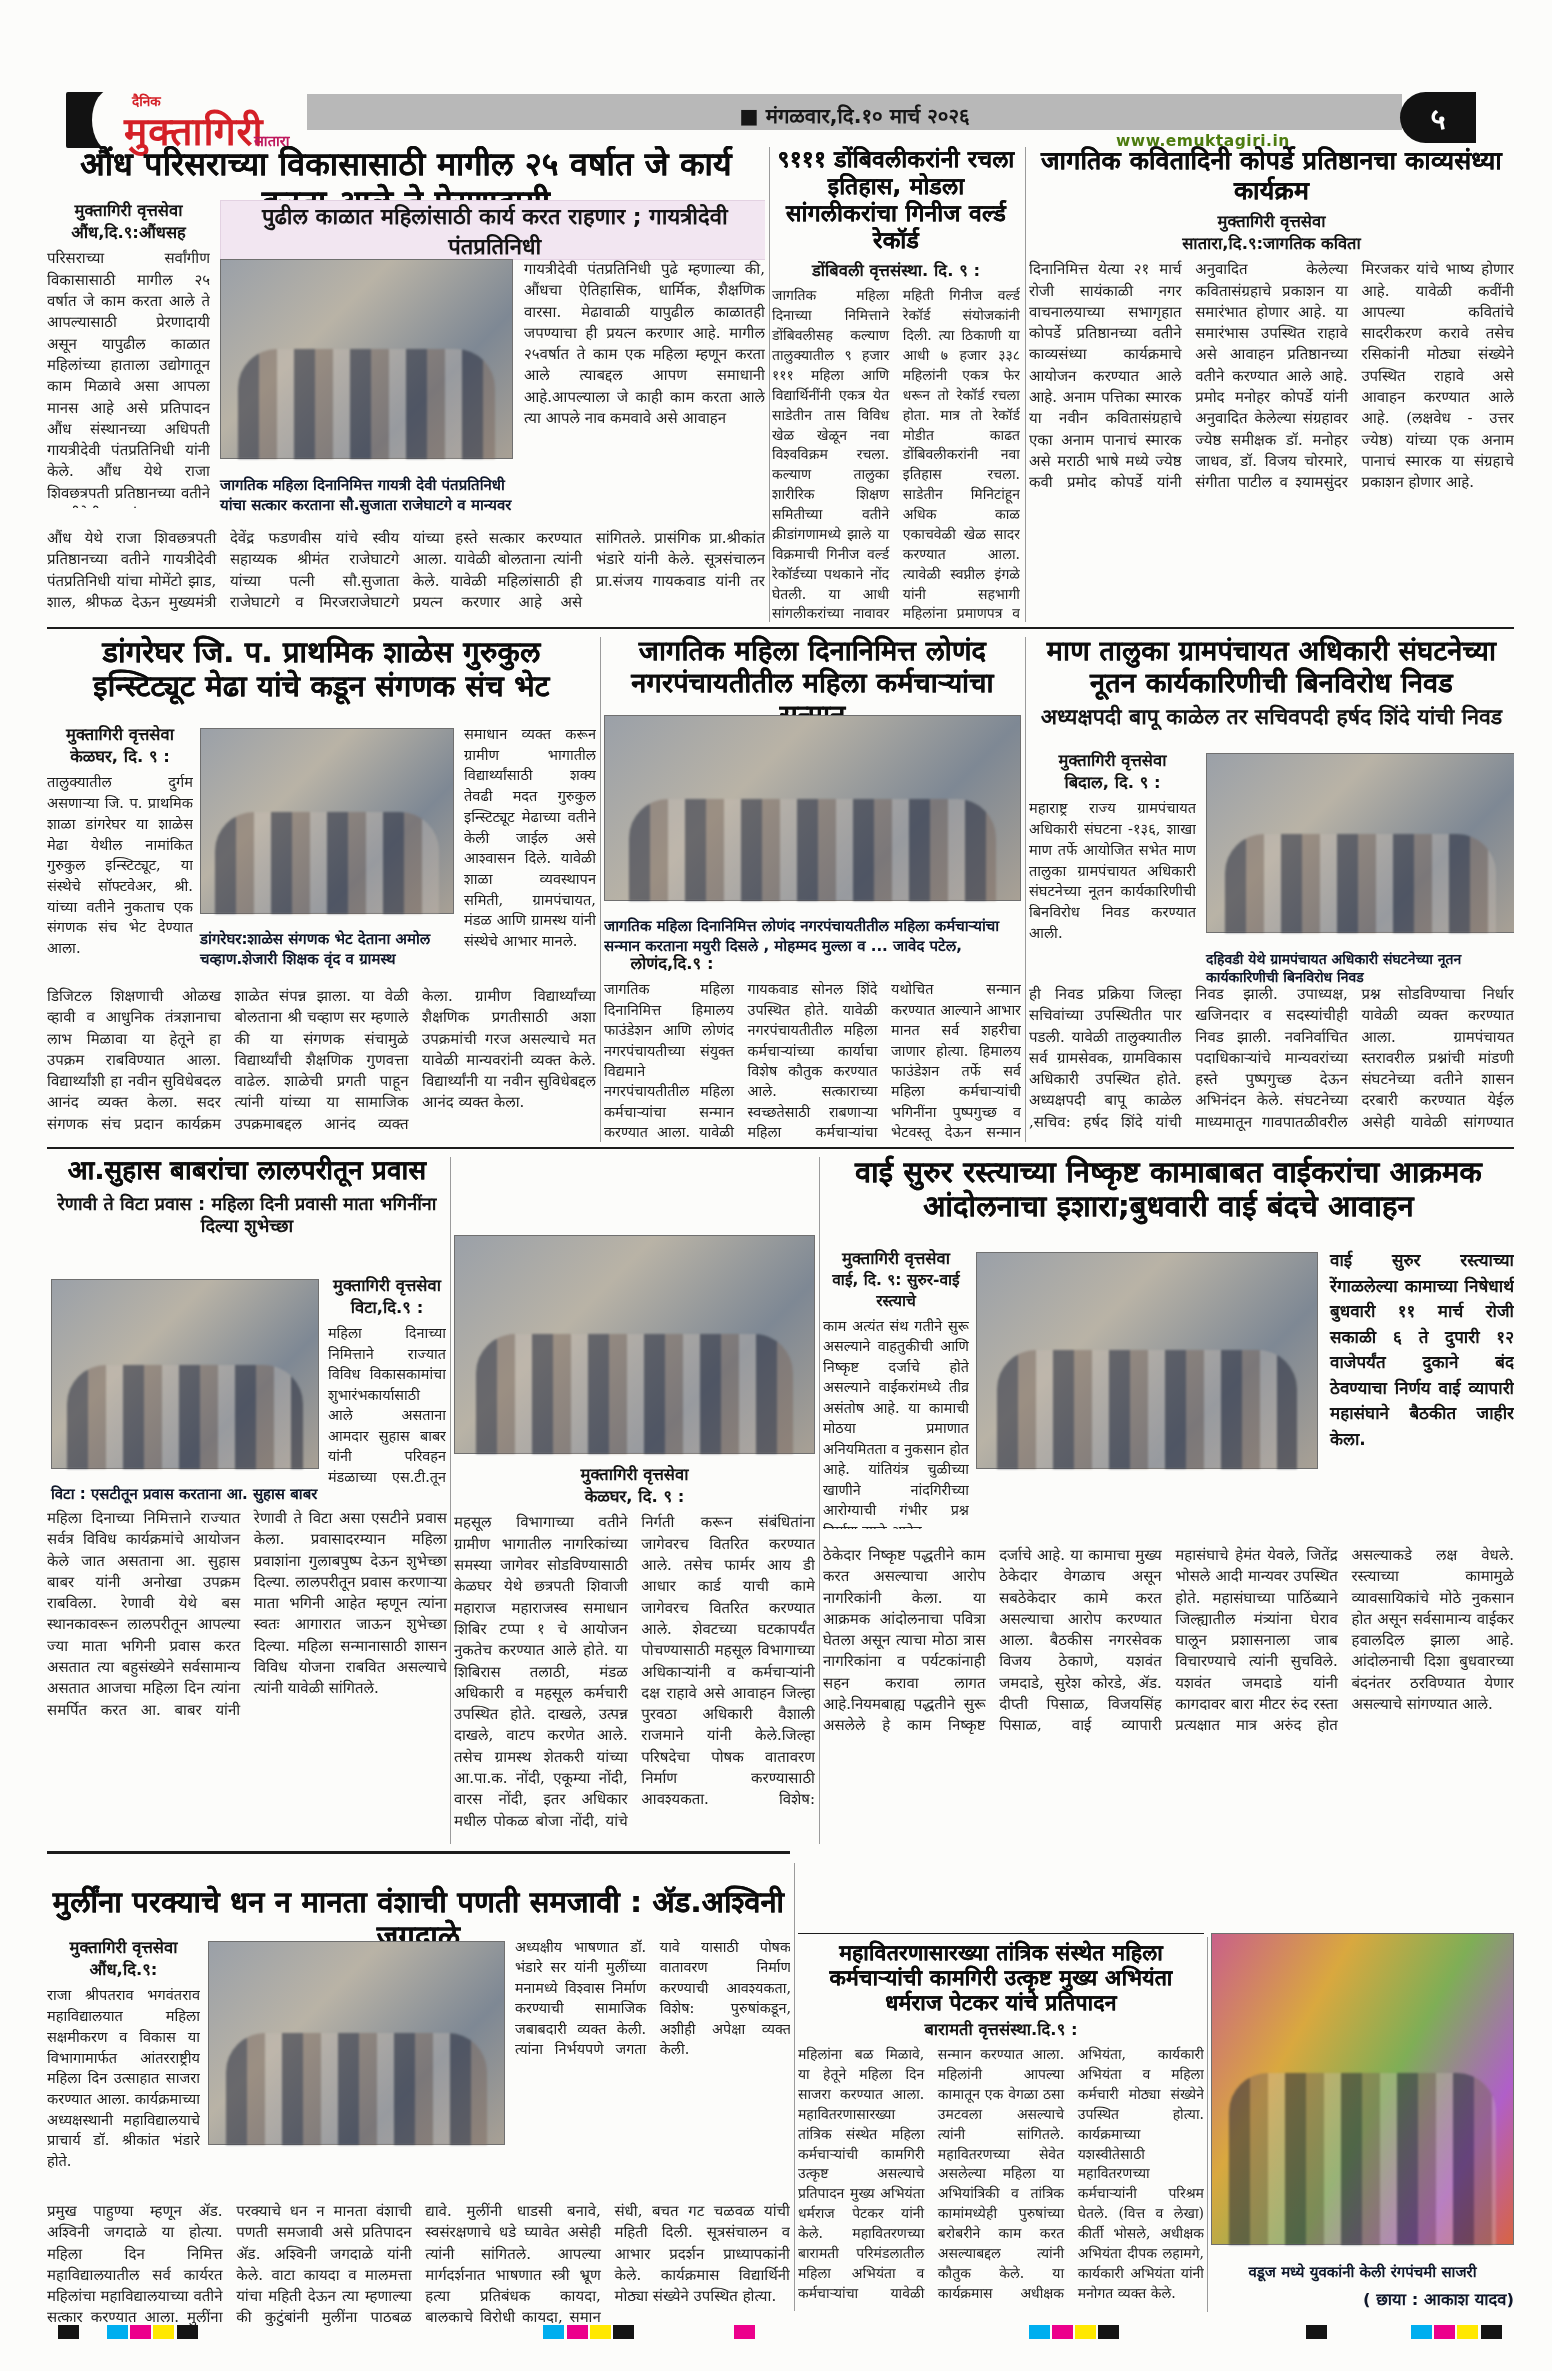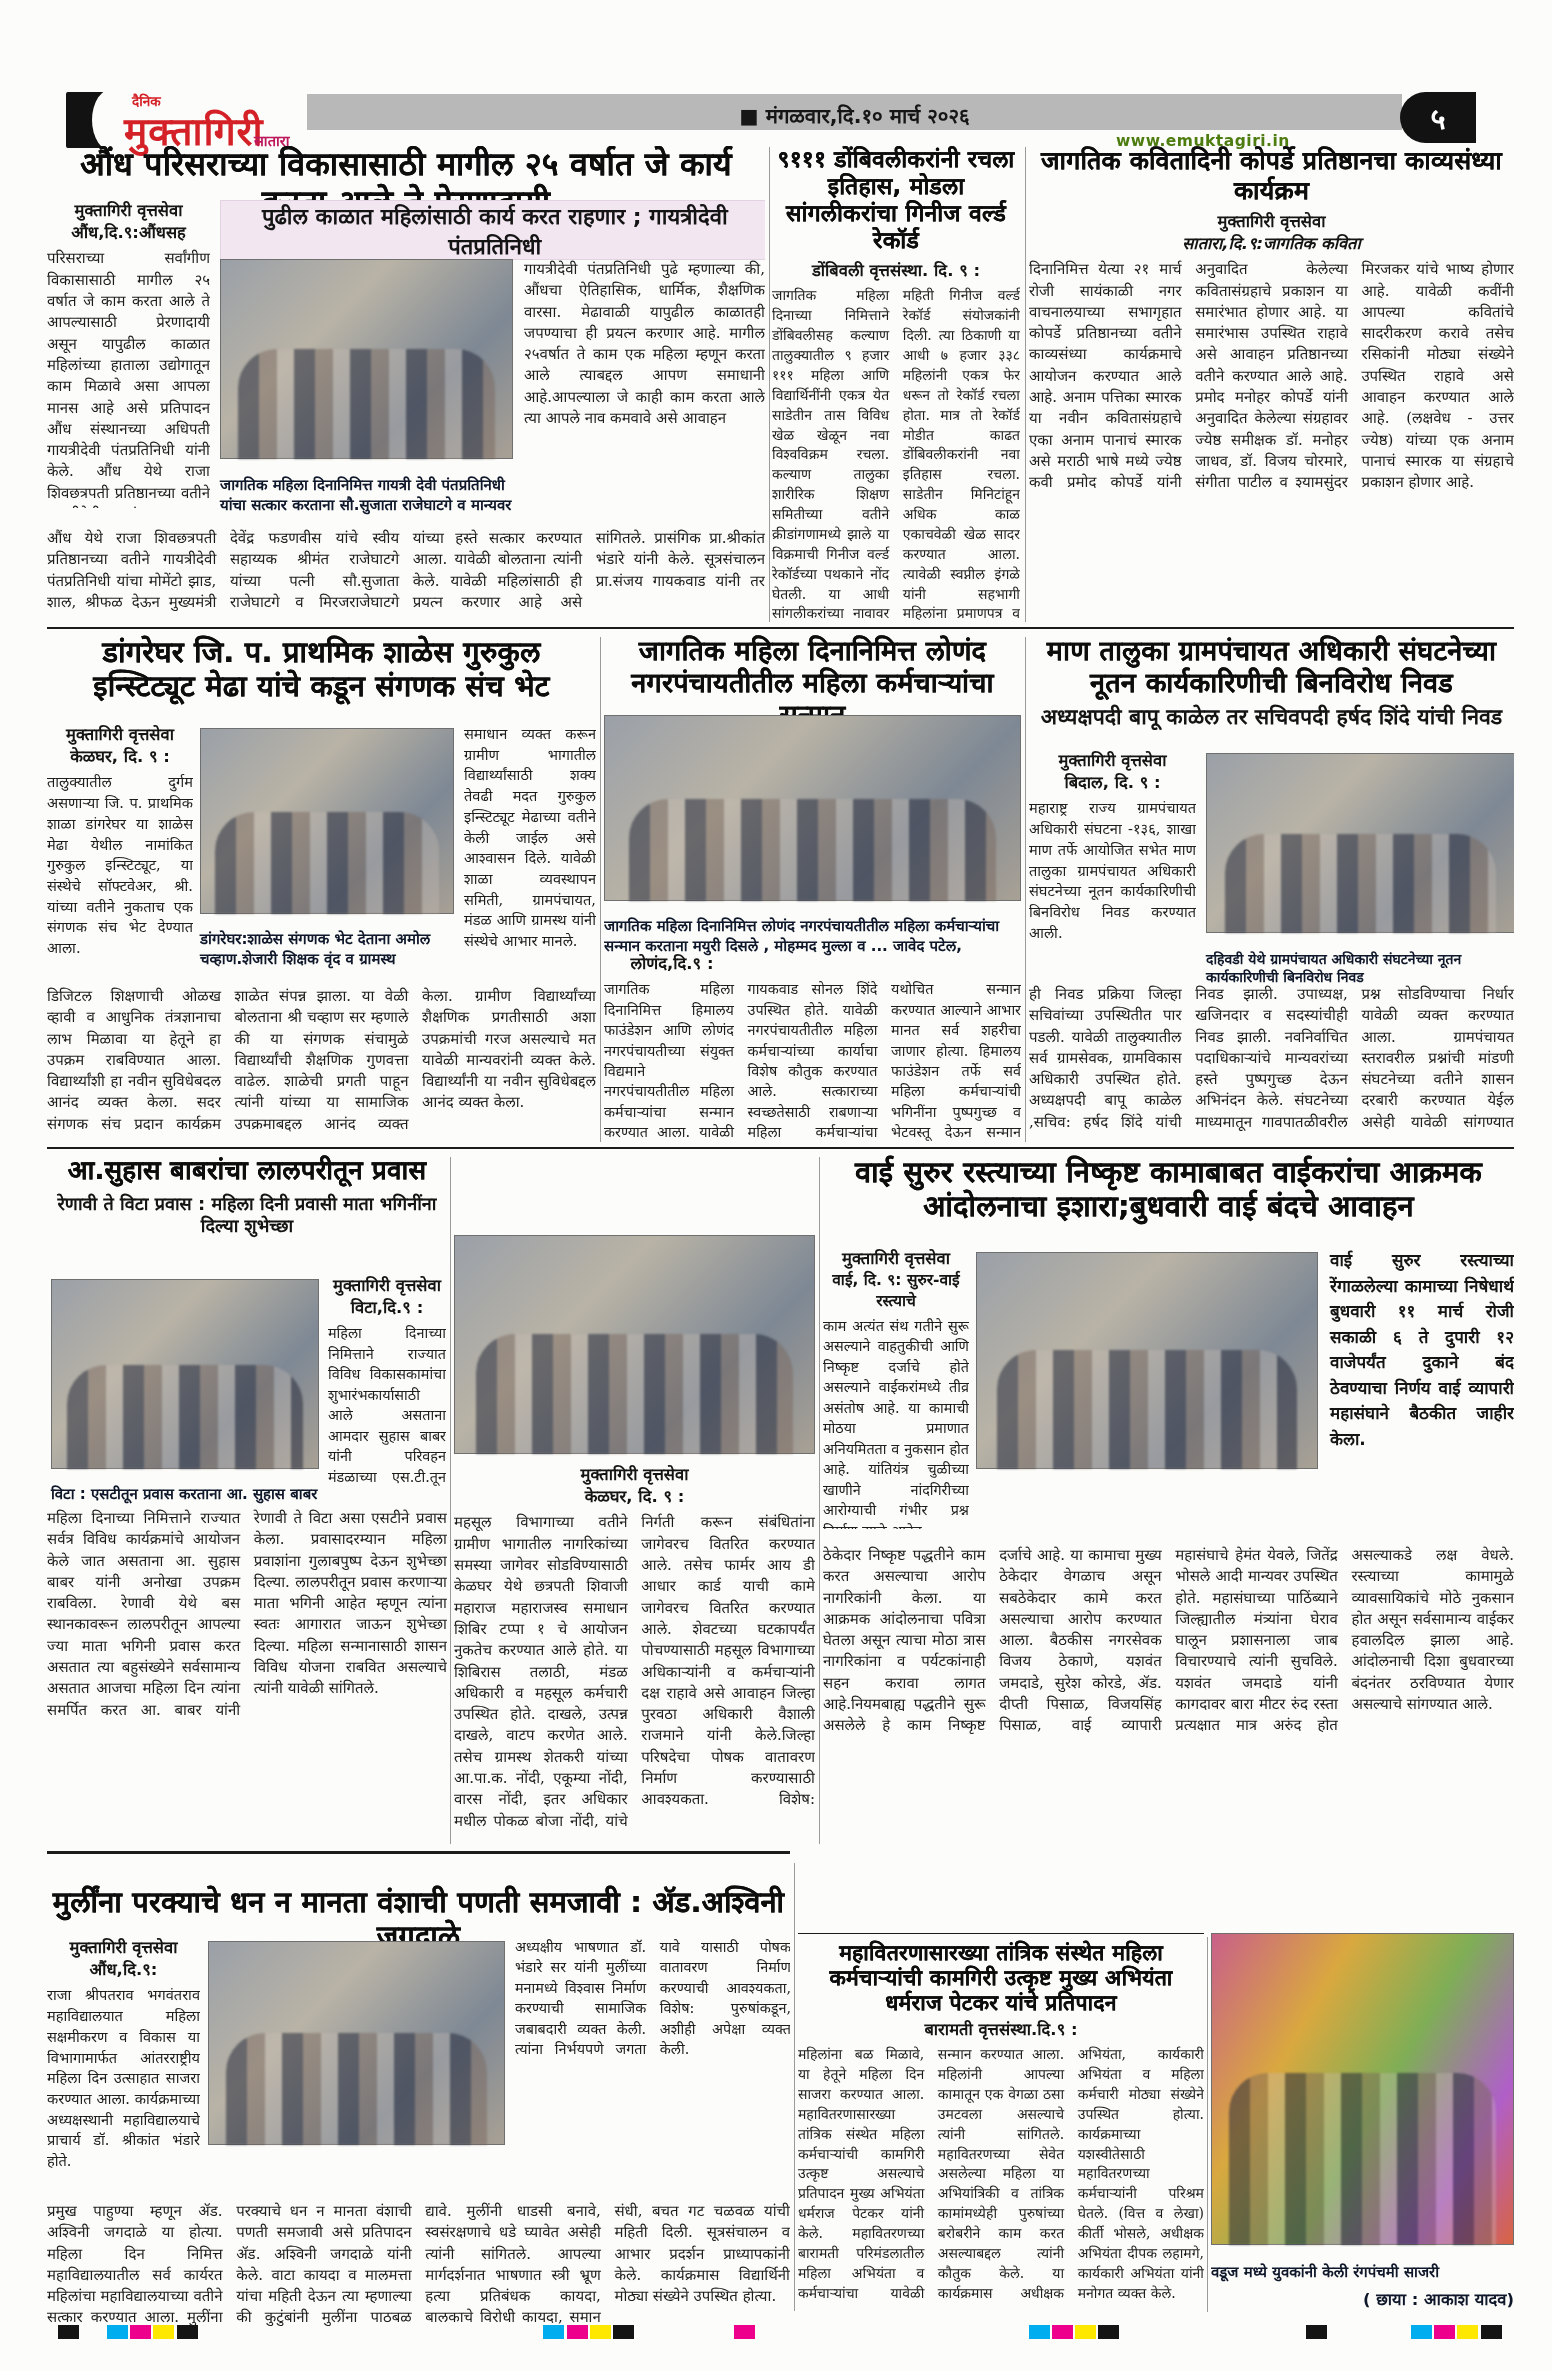--- a/index.html
+++ b/index.html
@@ -79,21 +79,21 @@
   <article class="art" style="left:772px;top:146px;width:248px;height:479px;">
     <div class="hl" style="font-size:23px;">९१११ डोंबिवलीकरांनी रचला इतिहास, मोडला सांगलीकरांचा गिनीज वर्ल्ड रेकॉर्ड</div>
     <div class="byline" style="margin-top:5.8px;">डोंबिवली वृत्तसंस्था. दि. ९ :</div>
     <div class="btxt cols2" style="height:378px;font-size:14px;">जागतिक महिला दिनाच्या निमित्ताने डोंबिवलीसह कल्याण तालुक्यातील ९ हजार १११ महिला आणि विद्यार्थिनींनी एकत्र येत साडेतीन तास विविध खेळ खेळून नवा विश्वविक्रम रचला. कल्याण तालुका शारीरिक शिक्षण समितीच्या वतीने क्रीडांगणामध्ये झाले या विक्रमाची गिनीज वर्ल्ड रेकॉर्डच्या पथकाने नोंद घेतली. या आधी सांगलीकरांच्या नावावर हा रेकॉर्ड होता. अशी महिती गिनीज वर्ल्ड रेकॉर्ड संयोजकांनी दिली. त्या ठिकाणी या आधी ७ हजार ३३८ महिलांनी एकत्र फेर धरून तो रेकॉर्ड रचला होता. मात्र तो रेकॉर्ड मोडीत काढत डोंबिवलीकरांनी नवा इतिहास रचला. साडेतीन मिनिटांहून अधिक काळ एकाचवेळी खेळ सादर करण्यात आला. त्यावेळी स्वप्नील इंगळे यांनी सहभागी महिलांना प्रमाणपत्र व मेडल हस्तांतरीत केले.</div>
   </article>
 
   <article class="art" style="left:1029px;top:146px;width:485px;height:479px;">
     <div class="hl" style="font-size:25px;">जागतिक कवितादिनी कोपर्डे प्रतिष्ठानचा काव्यसंध्या कार्यक्रम</div>
     <div style="margin-top:5.8px;">
       <div class="byline">मुक्तागिरी वृत्तसेवा</div>
-      <div class="byline" style="margin-top:-3.9px;font-style:italic;">सातारा,दि.९:जागतिक कविता</div>
+      <div class="byline" style="margin-top:-3.9px;">सातारा,दि.९:जागतिक कविता</div>
     </div>
     <div class="btxt cols3" style="height:369px;">दिनानिमित्त येत्या २१ मार्च रोजी सायंकाळी नगर वाचनालयाच्या सभागृहात कोपर्डे प्रतिष्ठानच्या वतीने काव्यसंध्या कार्यक्रमाचे आयोजन करण्यात आले आहे. अनाम पत्तिका स्मारक  या नवीन कवितासंग्रहाचे एका अनाम पानाचं स्मारक असे मराठी भाषे मध्ये ज्येष्ठ कवी प्रमोद कोपर्डे यांनी अनुवादित केलेल्या कवितासंग्रहाचे प्रकाशन या समारंभात होणार आहे. या समारंभास उपस्थित राहावे असे आवाहन प्रतिष्ठानच्या वतीने करण्यात आले आहे. प्रमोद मनोहर कोपर्डे यांनी अनुवादित केलेल्या संग्रहावर ज्येष्ठ समीक्षक डॉ. मनोहर जाधव, डॉ. विजय चोरमारे, संगीता पाटील व श्यामसुंदर मिरजकर यांचे भाष्य होणार आहे. यावेळी कवींनी आपल्या कवितांचे सादरीकरण करावे तसेच रसिकांनी मोठ्या संख्येने उपस्थित राहावे असे आवाहन करण्यात आले आहे. (लक्षवेध - उत्तर ज्येष्ठ) यांच्या एक अनाम पानाचं स्मारक या संग्रहाचे प्रकाशन होणार आहे.</div>
   </article>
 
   <div class="hrule" style="left:47px;top:627px;width:1467px;height:1.9px;"></div>
   <div class="vrule" style="left:769px;top:147px;height:475px;"></div>
   <div class="vrule" style="left:1025px;top:147px;height:475px;"></div>
 
   <article class="art" style="left:47px;top:635px;width:549px;height:508px;">
     <div class="hl" style="font-size:29px;">डांगरेघर जि. प. प्राथमिक शाळेस गुरुकुल इन्स्टिट्यूट मेढा यांचे कडून संगणक संच भेट</div>
@@ -187,21 +187,21 @@
   </article>
 
   <article class="art" style="left:798px;top:1933px;width:406px;height:380px;border-top:1.9px solid #1c1c1c;padding-top:5.8px;">
     <div class="hl" style="font-size:21.3px;">महावितरणासारख्या तांत्रिक संस्थेत महिला कर्मचाऱ्यांची कामगिरी उत्कृष्ट मुख्य अभियंता धर्मराज पेटकर यांचे प्रतिपादन</div>
     <div class="byline" style="margin-top:3.9px;">बारामती वृत्तसंस्था.दि.९ :</div>
     <div class="btxt cols3" style="height:262px;font-size:14px;">महिलांना बळ मिळावे, या हेतूने महिला दिन साजरा करण्यात आला. महावितरणासारख्या तांत्रिक संस्थेत महिला कर्मचाऱ्यांची कामगिरी उत्कृष्ट असल्याचे प्रतिपादन मुख्य अभियंता धर्मराज पेटकर यांनी केले. महावितरणच्या बारामती परिमंडलातील महिला अभियंता व कर्मचाऱ्यांचा यावेळी सन्मान करण्यात आला. महिलांनी आपल्या कामातून एक वेगळा ठसा उमटवला असल्याचे त्यांनी सांगितले. महावितरणच्या सेवेत असलेल्या महिला या अभियांत्रिकी व तांत्रिक कामांमध्येही पुरुषांच्या बरोबरीने काम करत असल्याबद्दल त्यांनी कौतुक केले. या कार्यक्रमास अधीक्षक अभियंता, कार्यकारी अभियंता व महिला कर्मचारी मोठ्या संख्येने उपस्थित होत्या. कार्यक्रमाच्या यशस्वीतेसाठी महावितरणच्या कर्मचाऱ्यांनी परिश्रम घेतले. (वित्त व लेखा) कीर्ती भोसले, अधीक्षक अभियंता दीपक लहामगे, कार्यकारी अभियंता यांनी मनोगत व्यक्त केले.</div>
   </article>
 
   <figure class="art" style="left:1211px;top:1933px;width:303px;height:380px;margin:0;">
     <div class="photo photo-colorful" style="position:absolute;left:0;top:0;width:303px;height:312px;"></div>
-    <div class="cap" style="position:absolute;left:0;top:318px;width:303px;">वडूज मध्ये युवकांनी केली रंगपंचमी साजरी</div>
+    <div class="cap" style="position:absolute;left:0;top:318px;width:303px;text-align:center;">वडूज मध्ये युवकांनी केली रंगपंचमी साजरी</div>
     <div class="cap" style="position:absolute;left:0;top:344px;width:303px;text-align:right;font-size:16.5px;">( छाया : आकाश यादव)</div>
   </figure>
 
   <div class="vrule" style="left:794px;top:1863px;height:448px;"></div>
   <div class="vrule" style="left:1207px;top:1937px;height:375px;"></div>
 
   <div class="marks">
     <span class="mk sw-k" style="left:58px;"></span>
     <span class="mk sw-c" style="left:107px;"></span>
     <span class="mk sw-m" style="left:130px;"></span>

